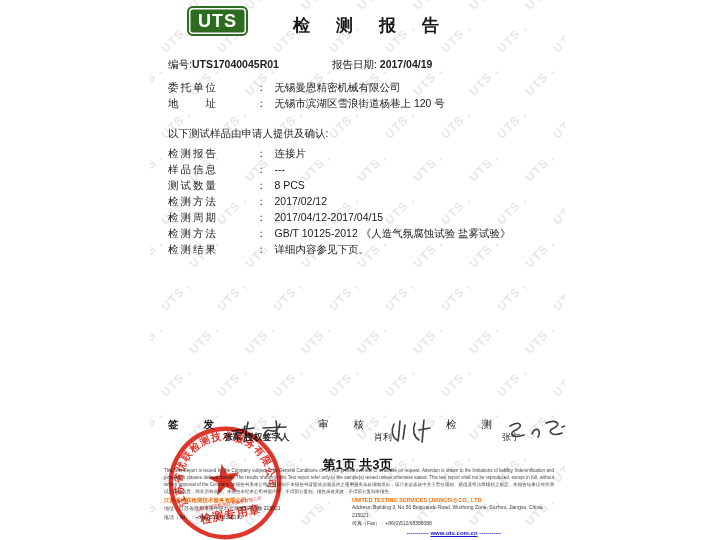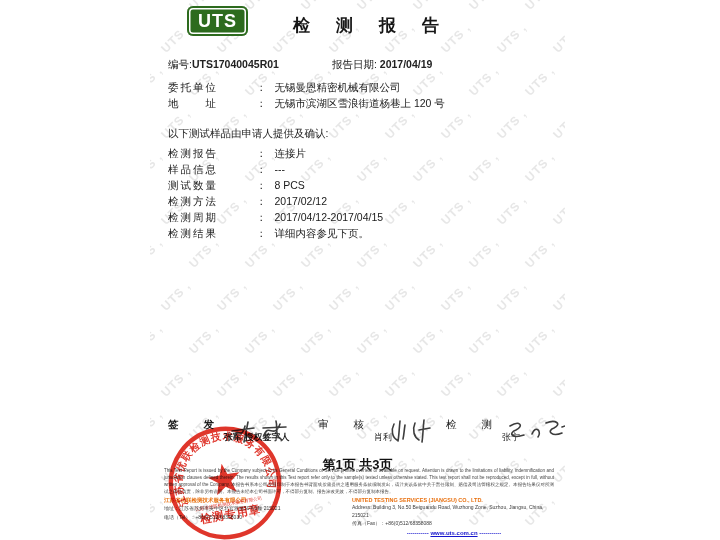--- a/index.html
+++ b/index.html
@@ -221,20 +221,23 @@
         <div class="row">
           <span class="lbl">测试数量</span><span class="colon">：</span><span class="val">8 PCS</span>
         </div>
         <div class="row">
           <span class="lbl">检测方法</span><span class="colon">：</span><span class="val">2017/02/12</span>
         </div>
         <div class="row">
           <span class="lbl">检测周期</span><span class="colon">：</span><span class="val">2017/04/12-2017/04/15</span>
         </div>
         <div class="row">
+          <span class="lbl">检测方法</span><span class="colon">：</span><span class="val">GB/T 10125-2012 《人造气氛腐蚀试验 盐雾试验》</span>
+        </div>
+        <div class="row">
           <span class="lbl">检测结果</span><span class="colon">：</span><span class="val">详细内容参见下页。</span>
         </div>
       </div>
 
       <div class="sig-group" style="left:18px;font-weight:bold;">
         <span class="sig-role">签发</span>
         <span class="sig-block">
           <span class="sig-line" style="width:84px;">
             <svg width="80" height="28" viewBox="0 0 80 28">
               <path d="M8 20 C11 6 15 24 19 8 M6 13 L28 10 M22 4 L18 24 M38 18 C42 4 48 22 54 6 M37 10 L60 9 M50 3 C52 10 48 18 56 22" stroke="#3d3d3d" stroke-width="1.6" fill="none" stroke-linecap="round"></path>

